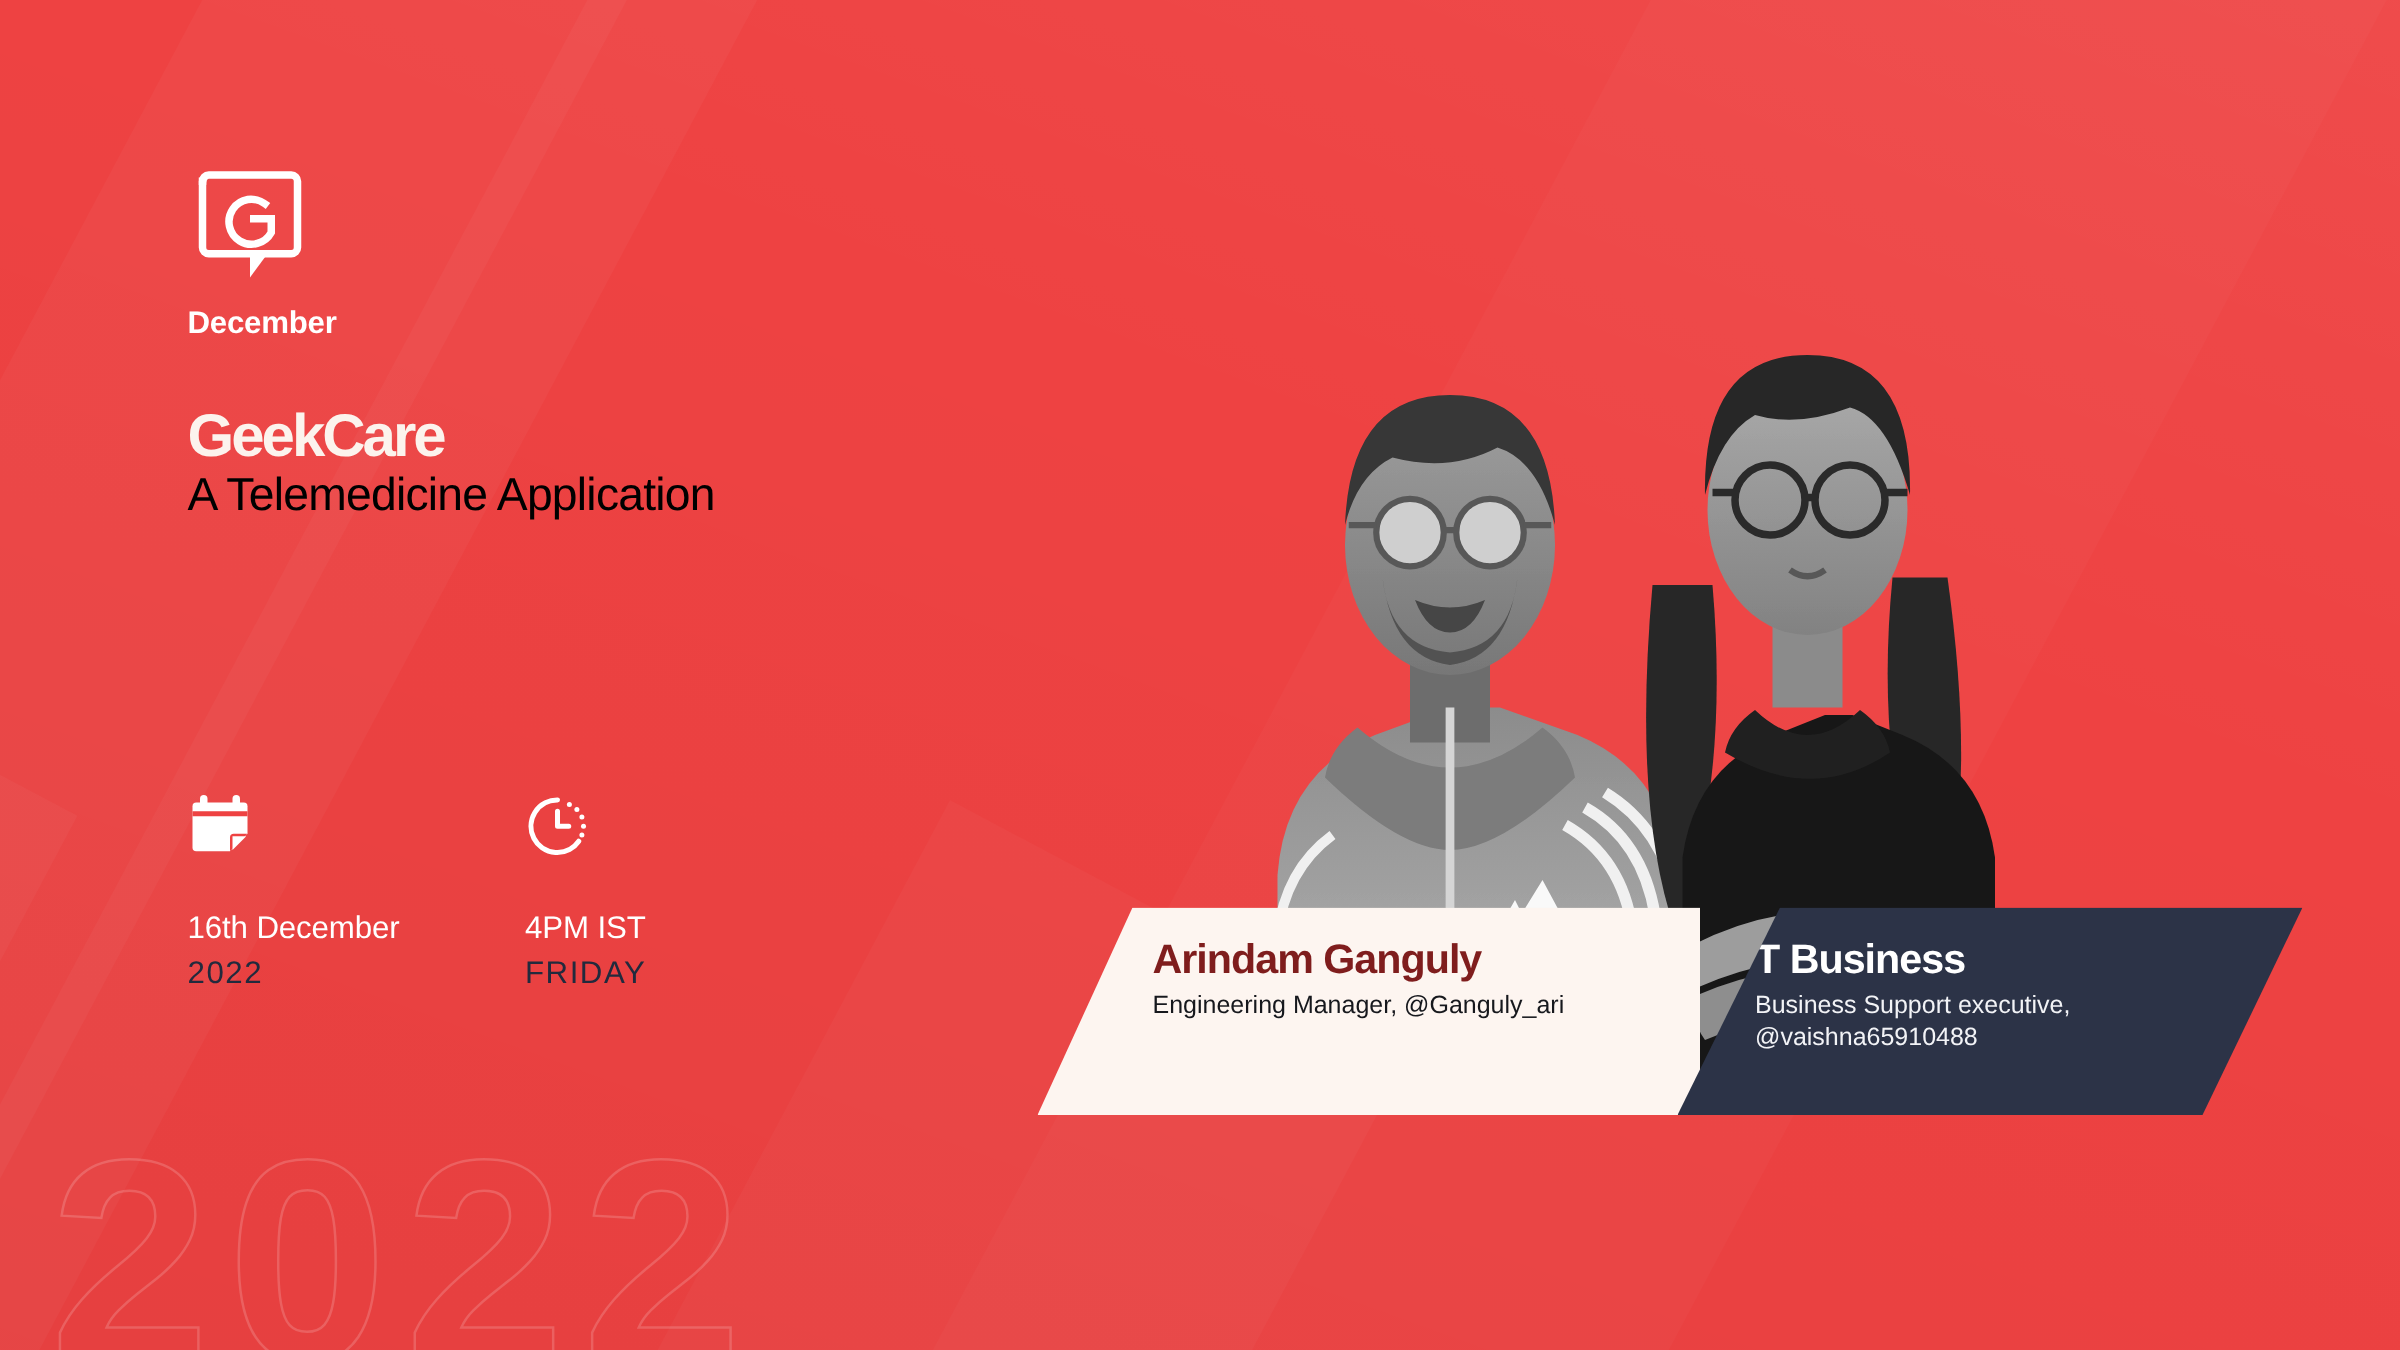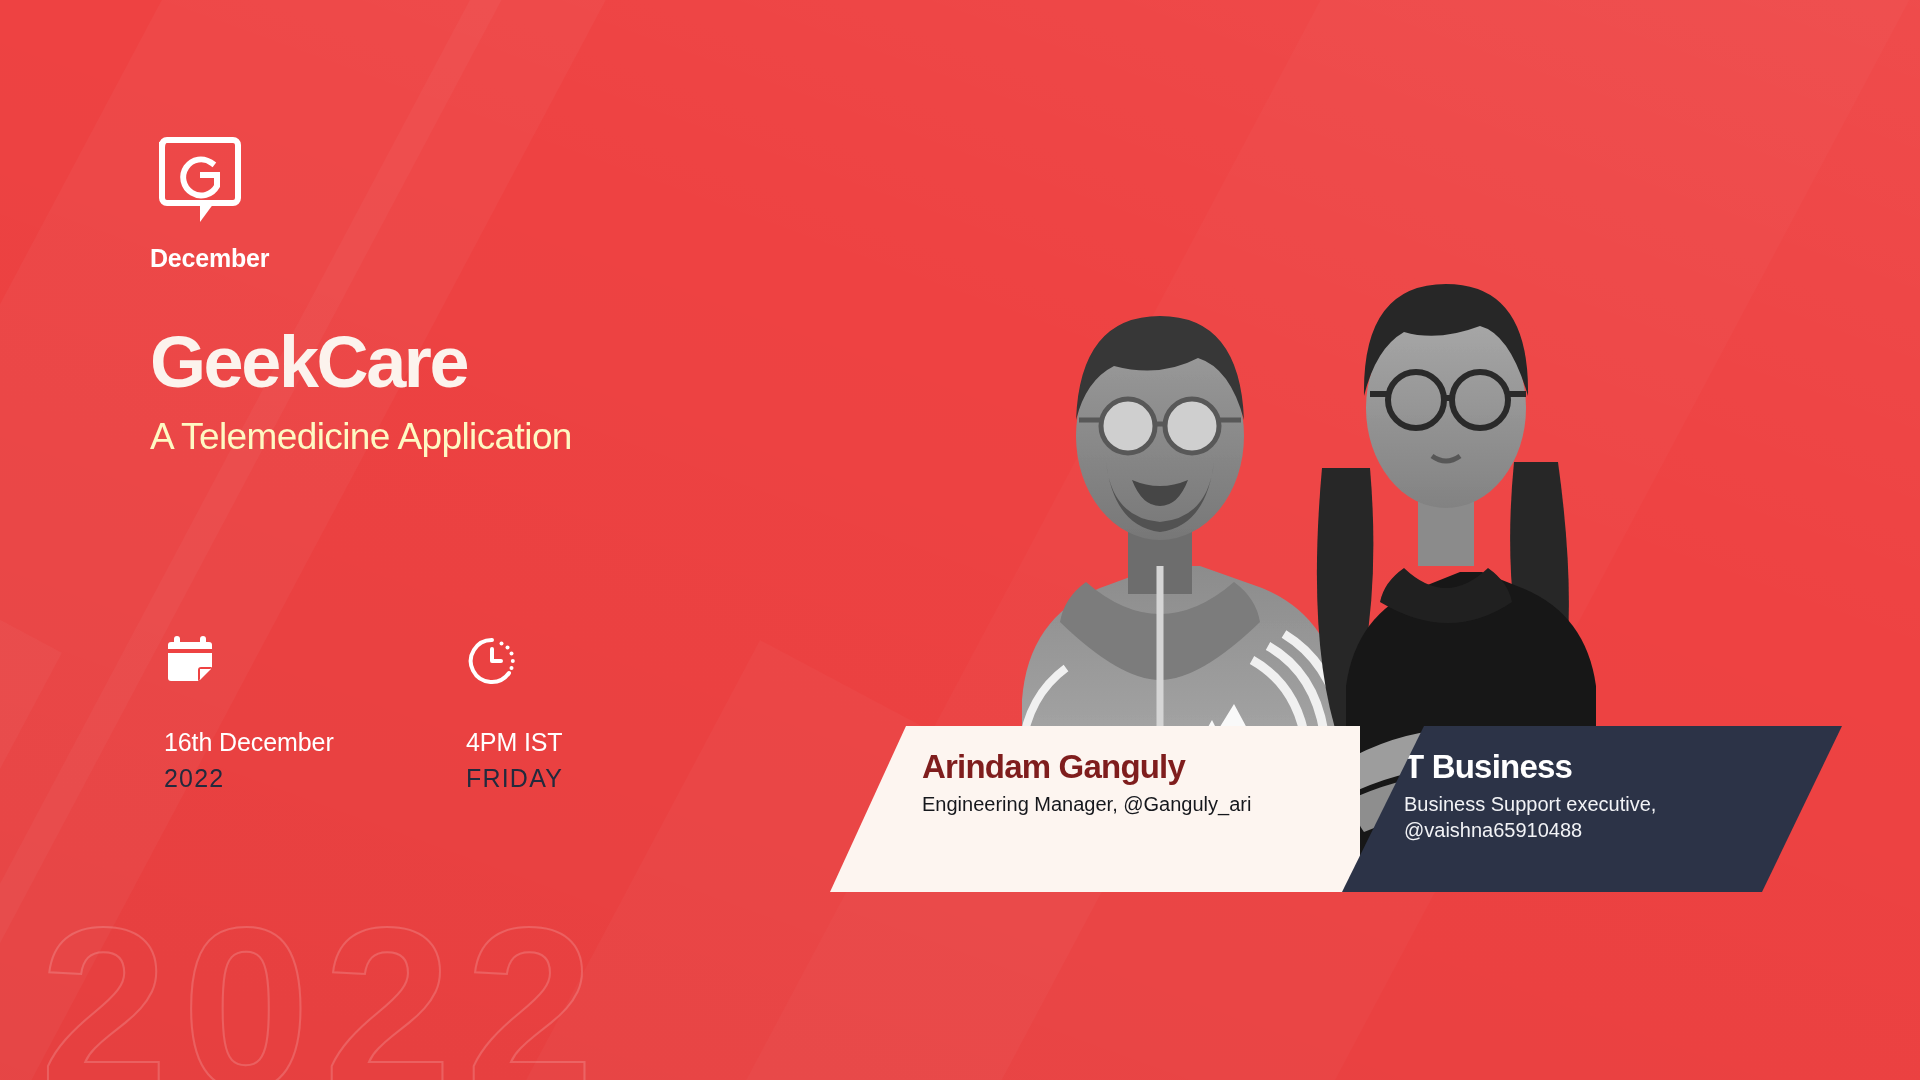--- a/index.html
+++ b/index.html
@@ -67,40 +67,40 @@
     letter-spacing:-0.2px;
   }
 
   
   #headline-block {
     position:absolute;
     left:150px; top:325px;
     width:720px;
   }
   #event-title {
-    font-size:72px;
+    font-size:48px;
     font-weight:bold;
     letter-spacing:-2.4px;
     line-height:1.04;
     color:#FCF3ED;
   }
   #event-subtitle {
-    margin-top:16px;
+    margin-top:0;
     font-size:37px;
     font-weight:normal;
     letter-spacing:-0.6px;
-    color:#fef9c3;
+    color:#000000;
   }
 
   
   #meta-block {
     position:absolute;
-    left:164px; top:635px;
+    left:150px; top:635px;
     display:flex;
-    gap:112px;
+    gap:80px;
   }
   .meta-item { width:190px; }
   .meta-icon { height:52px; display:block; }
   .meta-lines { margin-top:38px; }
   .meta-primary {
     font-size:25px;
     color:#FFFFFF;
     letter-spacing:-0.1px;
     line-height:1.42;
     white-space:nowrap;

